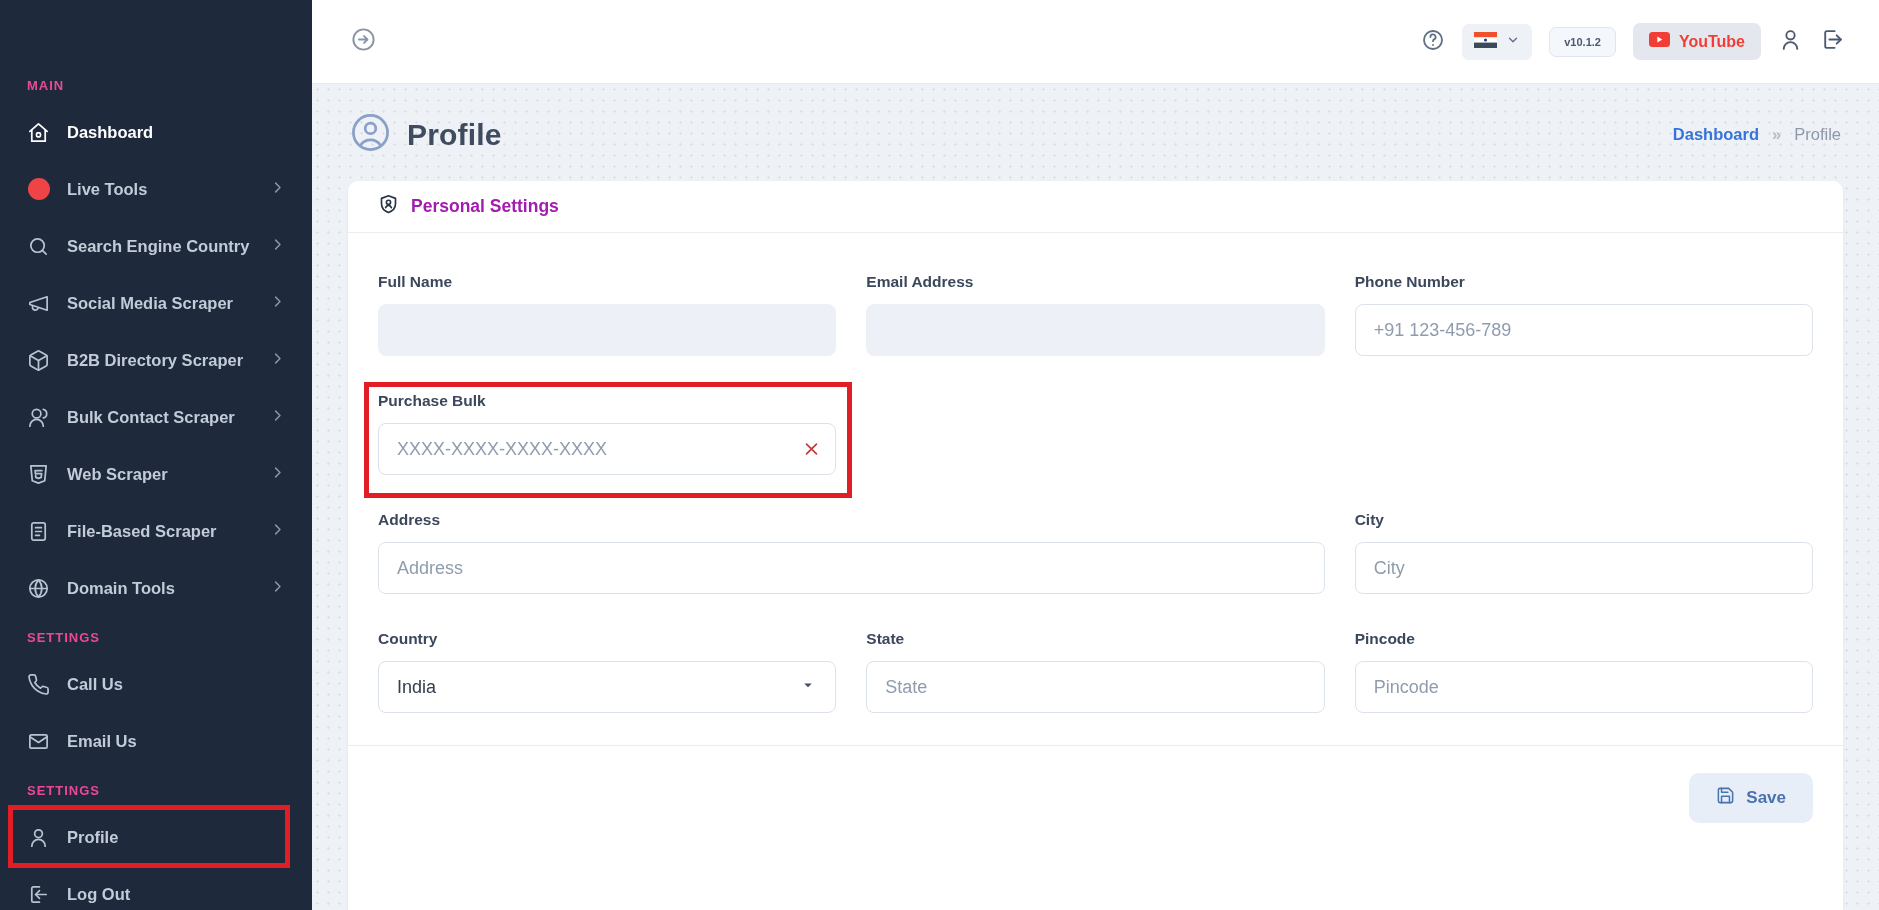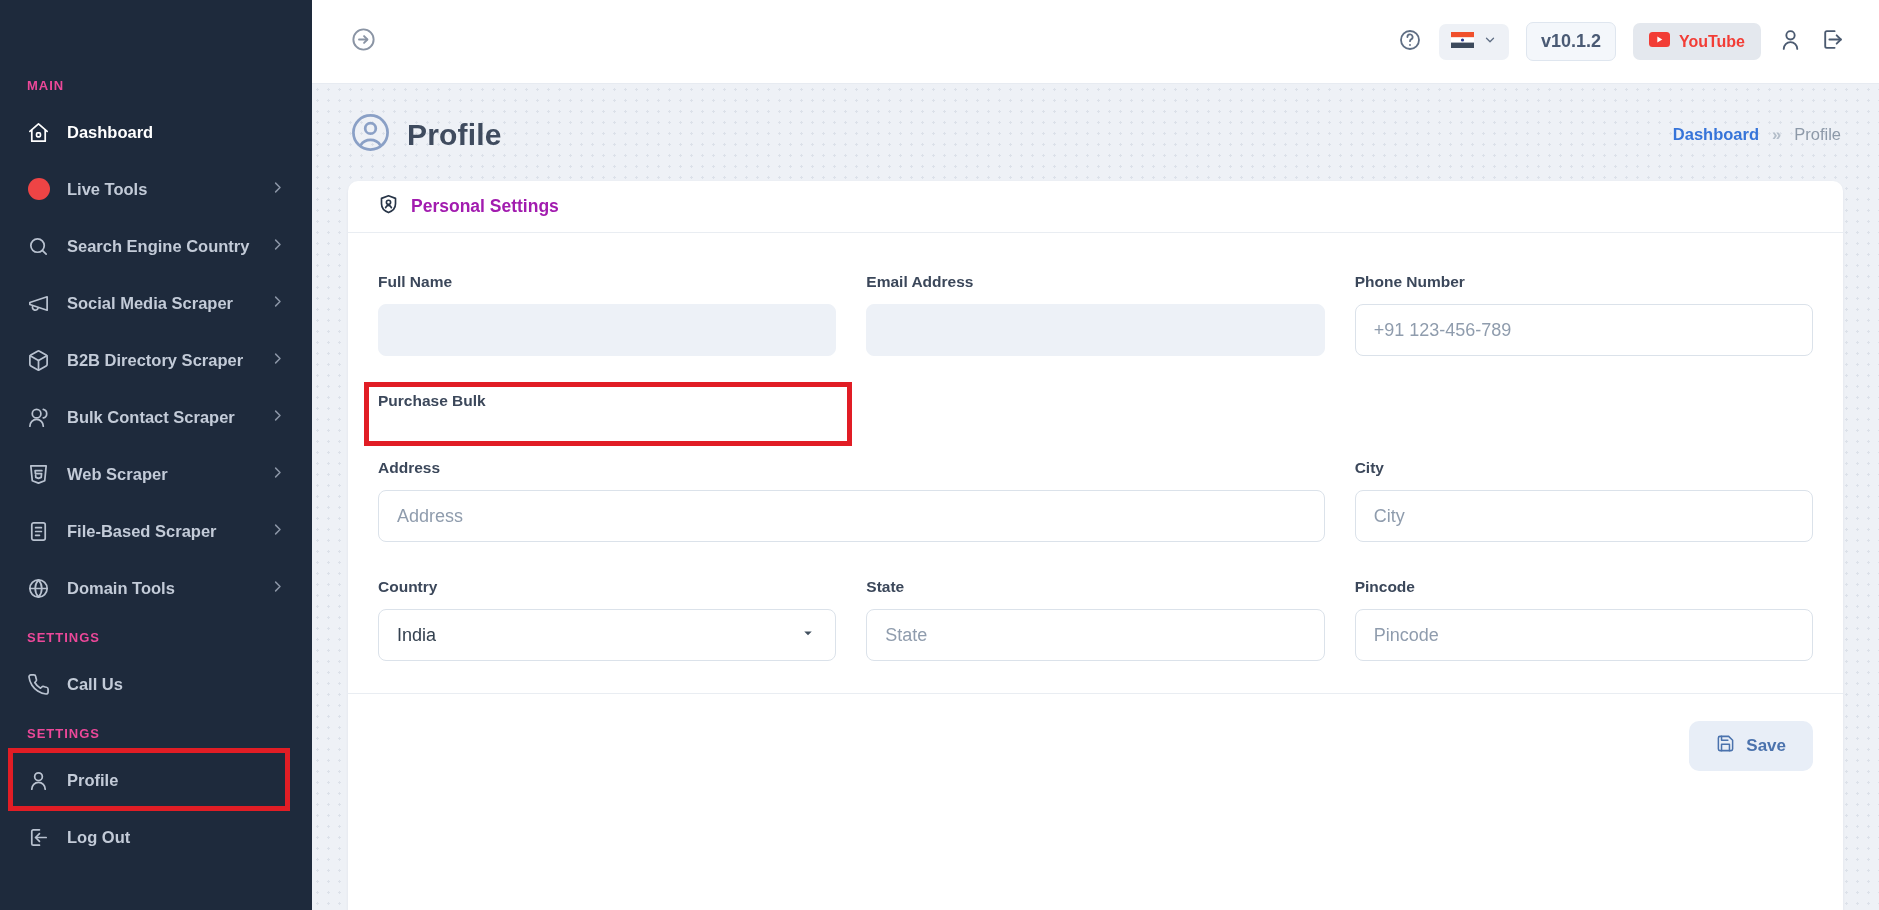--- a/index.html
+++ b/index.html
@@ -32,21 +32,21 @@
   .topbar .tgl svg { width:27px; height:27px; stroke:#8a94a4; stroke-width:1.7; fill:none;
                      stroke-linecap:round; stroke-linejoin:round; cursor:pointer; }
   .tb-right { margin-left:auto; display:flex; align-items:center; gap:17px; }
   .help svg { width:24px; height:24px; stroke:#5f6e84; stroke-width:1.8; fill:none;
               stroke-linecap:round; stroke-linejoin:round; }
   .pill { display:flex; align-items:center; gap:9px; background:#eef1f6; border-radius:7px;
           padding:8px 12px; cursor:pointer; }
   .pill .chevdn svg { width:14px; height:14px; stroke:#5f6e84; stroke-width:2.2; fill:none;
                       stroke-linecap:round; stroke-linejoin:round; }
   .ver-badge { background:#f4f7fb; border:1px solid #dfe6ef; border-radius:7px; padding:8px 14px;
-               font-size:18px; font-weight:600; color:#4a5a74; }
+               font-size:11px; font-weight:600; color:#4a5a74; }
   .yt-btn { display:flex; align-items:center; gap:9px; background:#e4e8ee; border:none;
             border-radius:7px; padding:9px 16px; font-size:16px; font-weight:600;
             color:#f23d36; cursor:pointer; font-family:inherit; }
   .ic-btn svg { width:25px; height:25px; stroke:#4b5a70; stroke-width:1.8; fill:none;
                 stroke-linecap:round; stroke-linejoin:round; cursor:pointer; }
 
   .content { flex:1; background-color:#eef1f6;
              background-image: radial-gradient(rgba(125,143,168,.16) 1px, transparent 1.3px);
              background-size:11px 11px; padding:16px 36px 0; overflow:hidden; }
   .page-head { display:flex; align-items:center; justify-content:space-between; padding:12px 2px 24px; }
@@ -221,20 +221,29 @@
 
     <div class="nav-item">
       <span class="icn">
         <svg viewBox="0 0 24 24">
             <path d="M22 16.9v3a2 2 0 0 1-2.2 2 19.8 19.8 0 0 1-8.6-3.1 19.5 19.5 0 0 1-6-6A19.8 19.8 0 0 1 2.1 4.2 2 2 0 0 1 4.1 2h3a2 2 0 0 1 2 1.7c.13.96.36 1.9.7 2.8a2 2 0 0 1-.45 2.1L8.1 9.9a16 16 0 0 0 6 6l1.3-1.3a2 2 0 0 1 2.1-.45c.9.34 1.85.57 2.8.7a2 2 0 0 1 1.7 2.05z"></path>
           </svg>
       </span>
       <span>Call Us</span>
     </div>
 
+    <div class="nav-item">
+      <span class="icn">
+        <svg viewBox="0 0 24 24">
+            <rect x="3" y="5" width="18" height="14" rx="1.5"></rect>
+            <path d="m3 7 9 6 9-6"></path>
+          </svg>
+      </span>
+      <span>Email Us</span>
+    </div>
 
     <div class="section-label">SETTINGS</div>
 
     <div class="nav-item">
       <span class="icn">
         <svg viewBox="0 0 24 24">
             <circle cx="12" cy="8" r="4"></circle>
             <path d="M5 21c0-3.9 3.1-7 7-7s7 3.1 7 7"></path>
           </svg>
       </span>
@@ -359,20 +368,28 @@
             </div>
 
             <div class="field">
               <label>Phone Number</label>
               <input type="text" placeholder="+91 123-456-789" style="">
             </div>
 
             <div class="field">
               <span class="annotation-box"></span>
               <label>Purchase Bulk</label>
+              <div class="input-wrap">
+                <input type="text" placeholder="XXXX-XXXX-XXXX-XXXX" style="">
+                <span class="clear-x">
+                  <svg viewBox="0 0 24 24">
+                      <path d="M5 5l14 14M19 5 5 19"></path>
+                    </svg>
+                </span>
+              </div>
             </div>
 
             <div class="field span2">
               <label>Address</label>
               <input type="text" placeholder="Address" style="">
             </div>
 
             <div class="field">
               <label>City</label>
               <input type="text" placeholder="City" style="">

